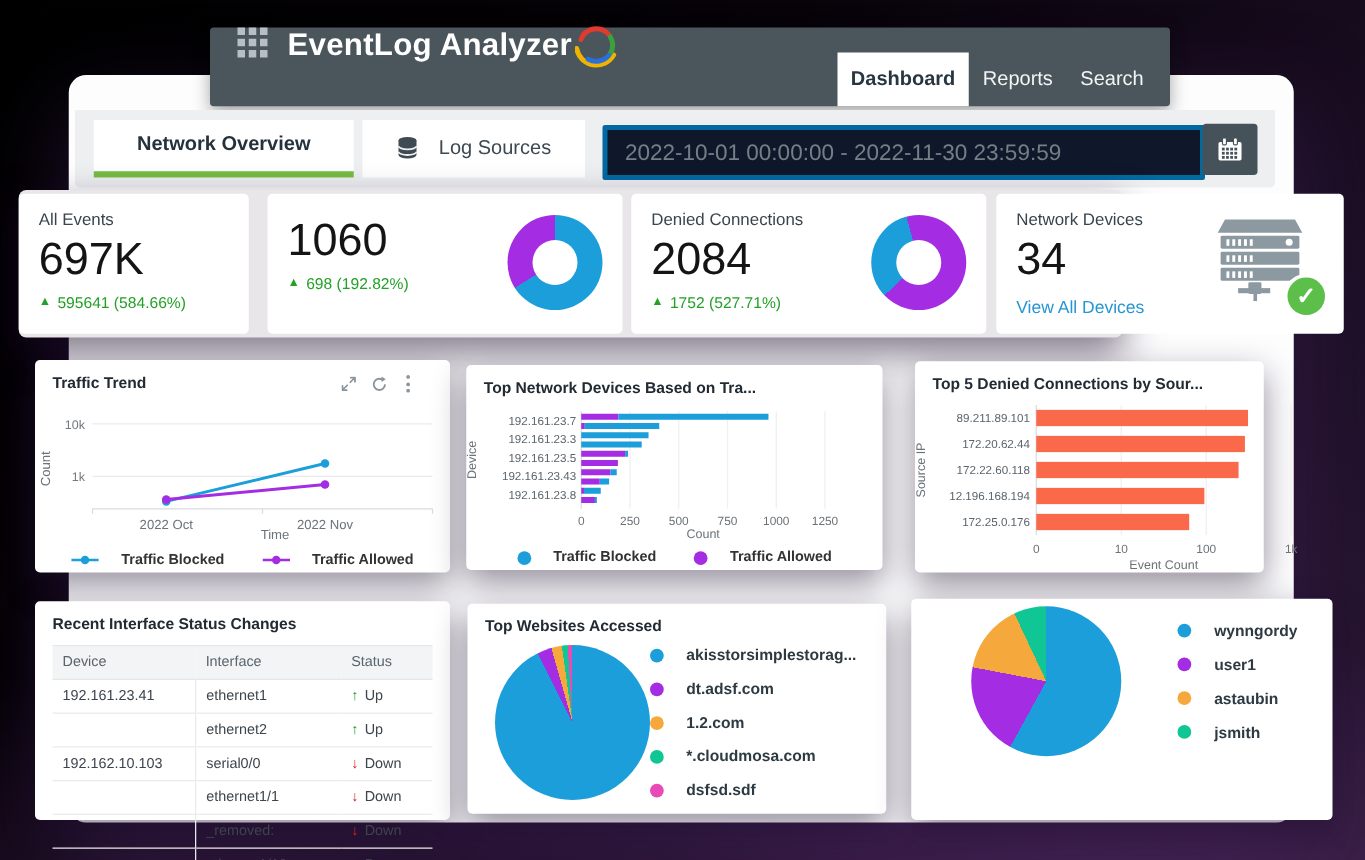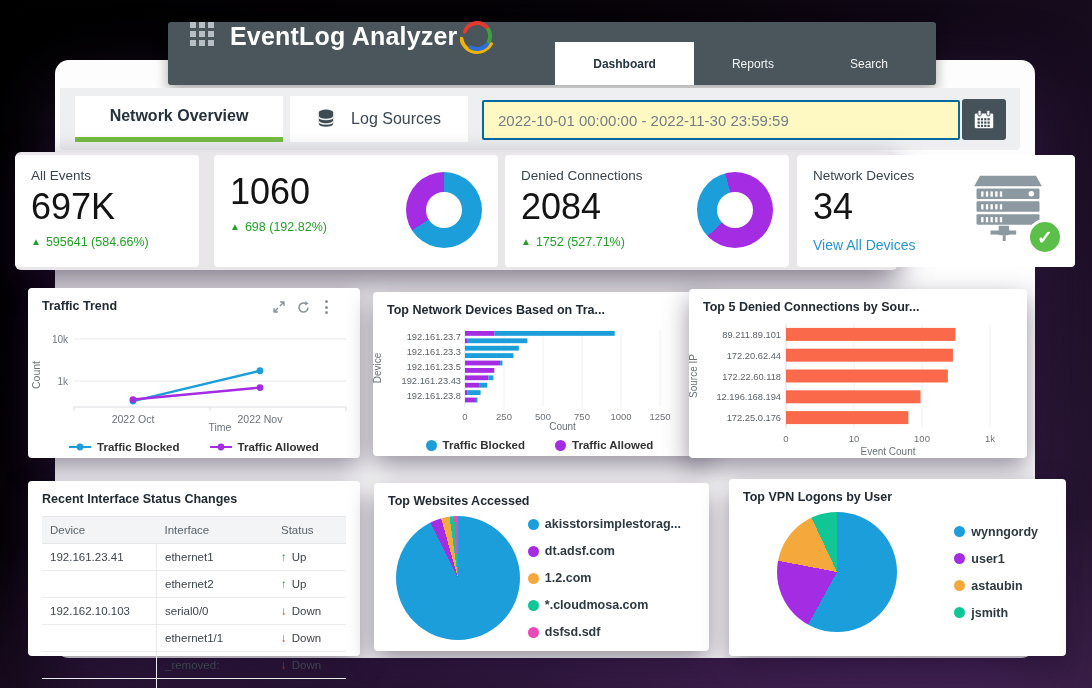--- a/index.html
+++ b/index.html
@@ -12,31 +12,31 @@
   .panel-base{position:absolute;left:55px;top:60px;width:980px;height:598px;background:#fdfdfe;border-radius:14px;
     box-shadow:0 28px 70px rgba(70,35,95,.50);}
   
   .navbar{position:absolute;left:168px;top:22px;width:768px;height:63px;background:#4a555c;border-radius:3px;
     display:flex;align-items:flex-start;box-shadow:0 5px 14px rgba(0,0,0,.35);}
   .grid-icon{margin-left:22px;display:grid;grid-template-columns:repeat(3,6px);grid-template-rows:repeat(3,6px);gap:3px;cursor:pointer;}
   .grid-icon i{background:#b7bfc4;display:block;}
   .brand{color:#fff;font-size:25px;font-weight:bold;margin-left:16px;letter-spacing:.2px;white-space:nowrap;}
   .swoosh{margin-left:2px;margin-top:-8px;}
   .nav-tabs{display:flex;align-self:flex-end;height:43px;margin-left:auto;margin-right:10px;}
-  .nav-tab{color:#f2f4f5;font-size:12px;display:flex;align-items:center;padding:0 38px;cursor:pointer;white-space:nowrap;}
+  .nav-tab{color:#f2f4f5;font-size:16px;display:flex;align-items:center;padding:0 11px;cursor:pointer;white-space:nowrap;}
   .nav-tab.active{background:#fff;color:#273640;font-weight:bold;}
   
   .subnav{position:absolute;left:60px;top:88px;width:960px;height:62px;background:#edeff1;border-radius:0 0 4px 4px;}
   .ov-tab{position:absolute;left:15px;top:8px;width:208px;height:46px;background:#fff;cursor:pointer;}
   .ov-tab .lbl{display:block;text-align:center;font-size:16px;font-weight:bold;color:#25323c;margin-top:11px;}
   .ov-tab .green-bar{position:absolute;left:0;bottom:0;width:100%;height:5px;background:#76bc43;}
   .ls-tab{position:absolute;left:230px;top:8px;width:178px;height:46px;background:#fff;display:flex;align-items:center;justify-content:center;gap:16px;cursor:pointer;}
   .ls-tab .lbl{font-size:16px;color:#3c4852;}
-  .date-input{position:absolute;left:422px;top:12px;width:460px;height:36px;background:#fef9c3;border:2px solid #0369a1;border-radius:2px;
-    font-family:"Liberation Sans",sans-serif;font-size:15px;color:#747e86;padding:0 0 0 14px;outline:none;}
+  .date-input{position:absolute;left:422px;top:12px;width:460px;height:36px;background:#0f172a;border:4px solid #0369a1;border-radius:2px;
+    font-family:"Liberation Sans",sans-serif;font-size:18px;color:#747e86;padding:0 0 0 14px;outline:none;}
   .cal-btn{position:absolute;left:902px;top:11px;width:44px;height:41px;background:#46525a;border:none;border-radius:3px;cursor:pointer;display:flex;align-items:center;justify-content:center;}
   
   .stat-backing{position:absolute;left:15px;top:152px;width:883px;height:118px;background:#e8e6e9;border-radius:6px;
     box-shadow:0 12px 30px rgba(25,10,40,.55);}
   .stat-card{position:absolute;top:3px;height:112px;background:#fff;border-radius:4px;padding:13px 16px;box-sizing:border-box;}
   .stat-card .t{font-size:13.5px;color:#39454e;}
   .stat-card .v{font-size:36px;color:#141414;margin-top:5px;line-height:1.05;}
   .delta{margin-top:9px;font-size:12.5px;color:#23a127;display:flex;align-items:center;gap:5px;}
   .delta .tri{font-size:10px;}
   .donut{position:absolute;right:16px;top:17px;width:76px;height:76px;border-radius:50%;}
@@ -47,21 +47,21 @@
     color:#fff;font-size:19px;font-weight:bold;display:flex;align-items:center;justify-content:center;box-sizing:border-box;}
   
   .card{position:absolute;background:#fff;border-radius:4px;box-shadow:0 10px 26px rgba(25,10,40,.45);box-sizing:border-box;}
   .card .hd{display:flex;align-items:flex-start;padding:11px 29px 2px 14px;}
   .card .hd .title{font-size:12.5px;font-weight:bold;color:#222b33;}
   .hd-icons{margin-left:auto;display:flex;align-items:center;gap:12px;color:#8a949b;}
   .hd-icons .ic{cursor:pointer;display:flex;align-items:center;}
   .kebab{display:flex;flex-direction:column;gap:2.5px;cursor:pointer;padding:1px 3px;}
   .kebab i{width:3px;height:3px;border-radius:50%;background:#8a949b;display:block;}
   .legend-row{display:flex;justify-content:center;gap:30px;margin-top:4px;}
-  .legend-item{display:flex;align-items:center;gap:6px;font-size:11.5px;font-weight:bold;color:#333;cursor:pointer;}
+  .legend-item{display:flex;align-items:center;gap:18px;font-size:11.5px;font-weight:bold;color:#333;cursor:pointer;}
   .legend-item .dot{width:11px;height:11px;border-radius:50%;display:inline-block;}
   
   table.iface{border-collapse:collapse;margin:8px 14px 0 14px;width:304px;font-size:11.5px;}
   table.iface th{background:#f3f4f5;color:#5a646c;text-align:left;font-weight:normal;padding:7px 8px;border-top:1px solid #e4e6e8;border-bottom:1px solid #e4e6e8;}
   table.iface td{padding:7px 8px;color:#3c454d;border-top:1px solid #e9ebec;}
   table.iface td.dev{border-right:1px solid #e9ebec;width:98px;}
   table.iface td.ifc{width:100px;}
   .st-up{color:#21a121;font-weight:bold;margin-right:5px;}
   .st-down{color:#e01f1f;font-weight:bold;margin-right:5px;}
   
@@ -316,21 +316,21 @@
           <span class="dot" style="background: rgb(27, 158, 217);"></span>
           <span>Traffic Blocked</span>
         </span>
         <span class="legend-item">
           <span class="dot" style="background: rgb(164, 44, 226);"></span>
           <span>Traffic Allowed</span>
         </span>
       </div>
   </div>
 
-  <div class="card" style="left:689px;top:289px;width:338px;height:169px;">
+  <div class="card" style="left:732px;top:289px;width:279px;height:169px;">
     <div class="hd">
         <span class="title">Top 5 Denied Connections by Sour...</span>
       </div>
     <svg id="denied-svg" width="337" height="140">
         <line x1="97" y1="8" x2="97" y2="112" stroke="#d9dcdf" stroke-width="1"></line>
         <text x="97" y="126" text-anchor="middle" font-size="9.5" fill="#6b7379">0</text>
         <line x1="165" y1="8" x2="165" y2="112" stroke="#eef0f1" stroke-width="1"></line>
         <text x="165" y="126" text-anchor="middle" font-size="9.5" fill="#6b7379">10</text>
         <line x1="233" y1="8" x2="233" y2="112" stroke="#eef0f1" stroke-width="1"></line>
         <text x="233" y="126" text-anchor="middle" font-size="9.5" fill="#6b7379">100</text>
@@ -423,23 +423,20 @@
           </span>
           <span class="legend-item">
             <span class="dot" style="background: rgb(232, 75, 184);"></span>
             <span>dsfsd.sdf</span>
           </span>
         </div>
     </div>
   </div>
 
   <div class="card" style="left:729px;top:479px;width:337px;height:177px;">
-    <div class="hd">
-        <span class="title">Top VPN Logons by User</span>
-      </div>
     <div class="pie-flex" style="padding-left:48px;">
       <div class="pie" id="pie-vpn" style="width: 120px; height: 120px; background: conic-gradient(rgb(27, 158, 217) 0%, rgb(27, 158, 217) 58%, rgb(164, 44, 226) 58%, rgb(164, 44, 226) 78%, rgb(245, 169, 60) 78%, rgb(245, 169, 60) 93%, rgb(16, 198, 149) 93%, rgb(16, 198, 149) 100%);"></div>
       <div class="pie-legend" id="pie-vpn-legend">
           <span class="legend-item">
             <span class="dot" style="background: rgb(27, 158, 217);"></span>
             <span>wynngordy</span>
           </span>
           <span class="legend-item">
             <span class="dot" style="background: rgb(164, 44, 226);"></span>
             <span>user1</span>

